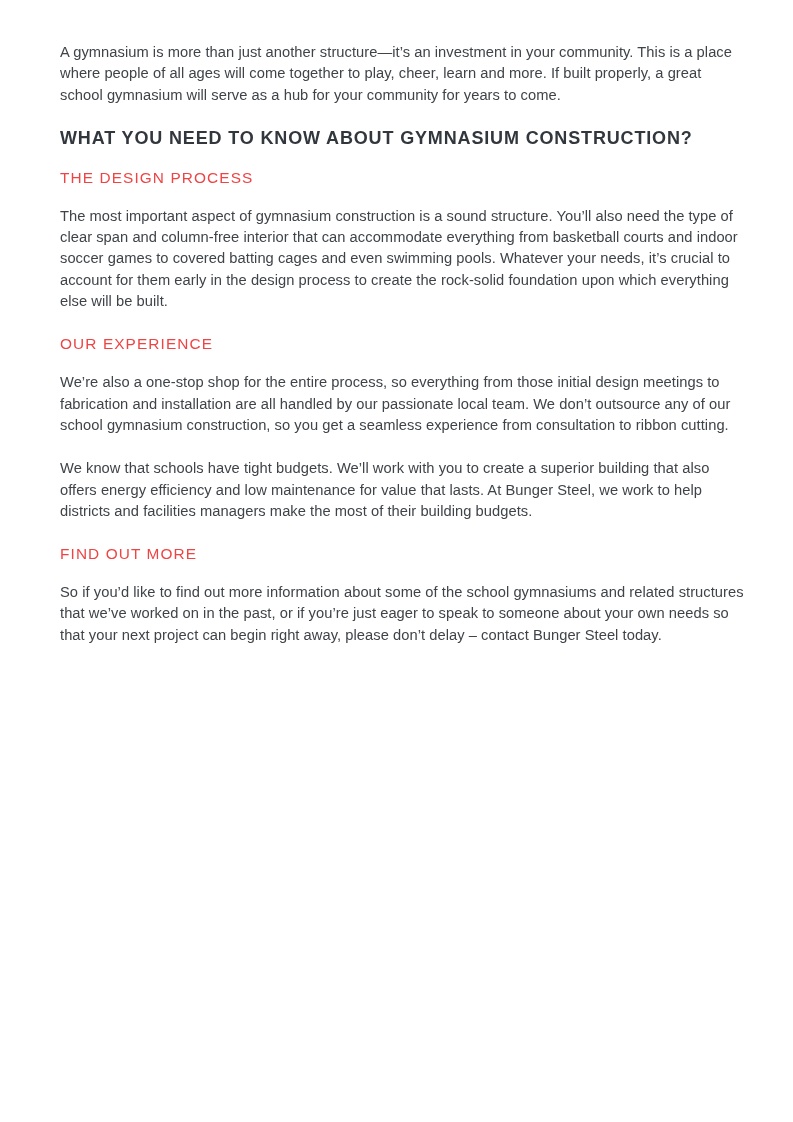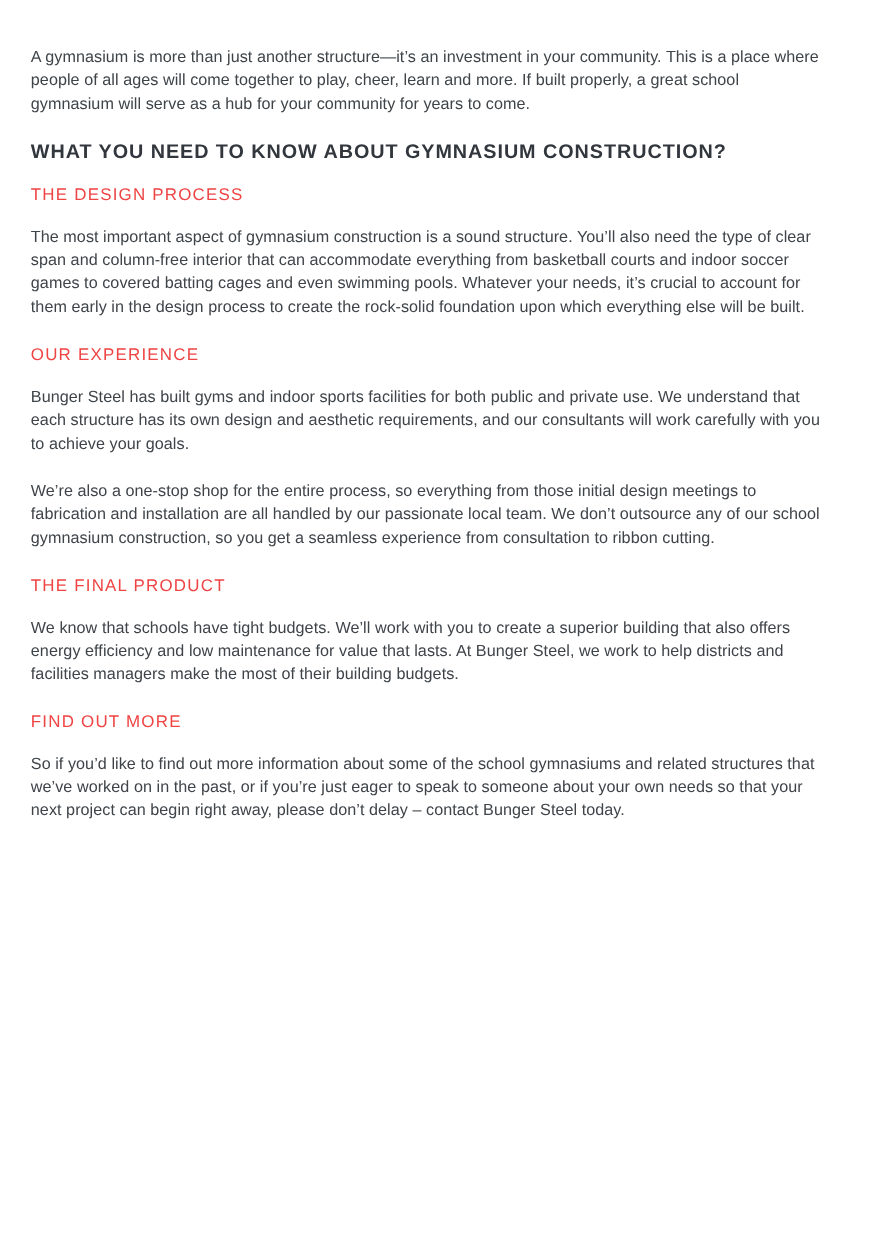--- a/index.html
+++ b/index.html
@@ -12,21 +12,21 @@
     height: 1122px;
     font-family: "Liberation Sans", sans-serif;
     color: #3b3f45;
     -webkit-font-smoothing: antialiased;
   }
   .page {
     position: relative;
     width: 793px;
     height: 1122px;
     box-sizing: border-box;
-    padding: 42px 47px 0 28px;
+    padding: 42px 47px 0 60px;
   }
   p.body-text {
     margin: 0 0 22px 0;
     font-size: 14.7px;
     line-height: 21.3px;
     color: #3f4449;
     letter-spacing: 0.05px;
   }
   h2.section-title {
     margin: 18px 0 20px 0;
@@ -54,26 +54,24 @@
 
 
   <h2 class="section-title">WHAT YOU NEED TO KNOW ABOUT GYMNASIUM CONSTRUCTION?</h2>
 
   <h3 class="sub-title">THE DESIGN PROCESS</h3>
 
   <p class="body-text">The most important aspect of gymnasium construction is a sound structure. You’ll also need the type of clear span and column-free interior that can accommodate everything from basketball courts and indoor soccer games to covered batting cages and even swimming pools. Whatever your needs, it’s crucial to account for them early in the design process to create the rock-solid foundation upon which everything else will be built.</p>
 
   <h3 class="sub-title">OUR EXPERIENCE</h3>
 
-  <p class="body-text">Bunger Steel has built gyms and indoor sports facilities for both public and private use. We understand that each structure has its own design and aesthetic requirements, and our consultants will work carefully with you to achieve your goals.</p>
 
 
   <p class="body-text">We’re also a one-stop shop for the entire process, so everything from those initial design meetings to fabrication and installation are all handled by our passionate local team. We don’t outsource any of our school gymnasium construction, so you get a seamless experience from consultation to ribbon cutting.</p>
 
-  <h3 class="sub-title">THE FINAL PRODUCT</h3>
 
   <p class="body-text">We know that schools have tight budgets. We’ll work with you to create a superior building that also offers energy efficiency and low maintenance for value that lasts. At Bunger Steel, we work to help districts and facilities managers make the most of their building budgets.</p>
 
   <h3 class="sub-title">FIND OUT MORE</h3>
 
   <p class="body-text">So if you’d like to find out more information about some of the school gymnasiums and related structures that we’ve worked on in the past, or if you’re just eager to speak to someone about your own needs so that your next project can begin right away, please don’t delay – contact Bunger Steel today.</p>
 
 </div>
 
 </body></html>

